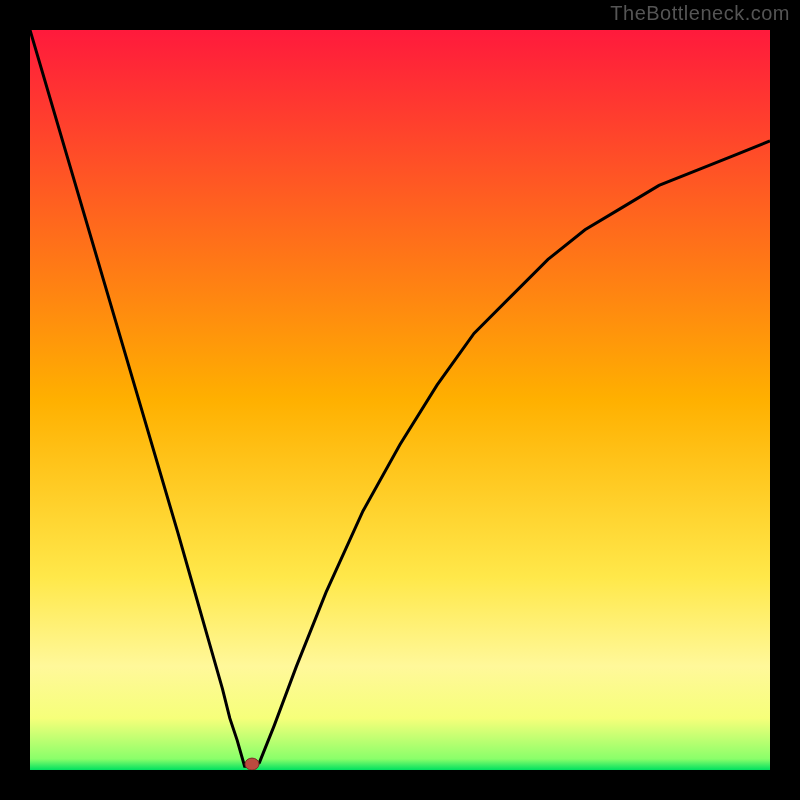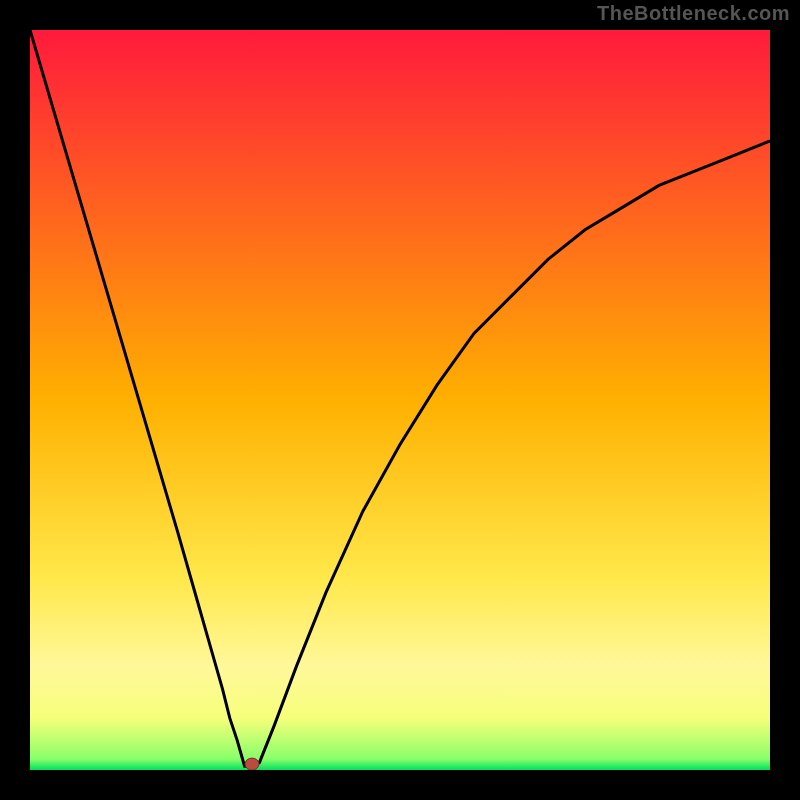--- a/index.html
+++ b/index.html
@@ -16,21 +16,21 @@
     width: 800px;
     height: 800px;
     background: #000;
   }
   .watermark {
     position: absolute;
     top: 2px;
     right: 10px;
     color: #555;
     font-size: 20px;
-    font-weight: 700;
+    font-weight: 400;
     letter-spacing: 0.5px;
     user-select: none;
   }
   .plot-wrap {
     position: absolute;
     left: 30px;
     top: 30px;
     width: 740px;
     height: 740px;
   }

